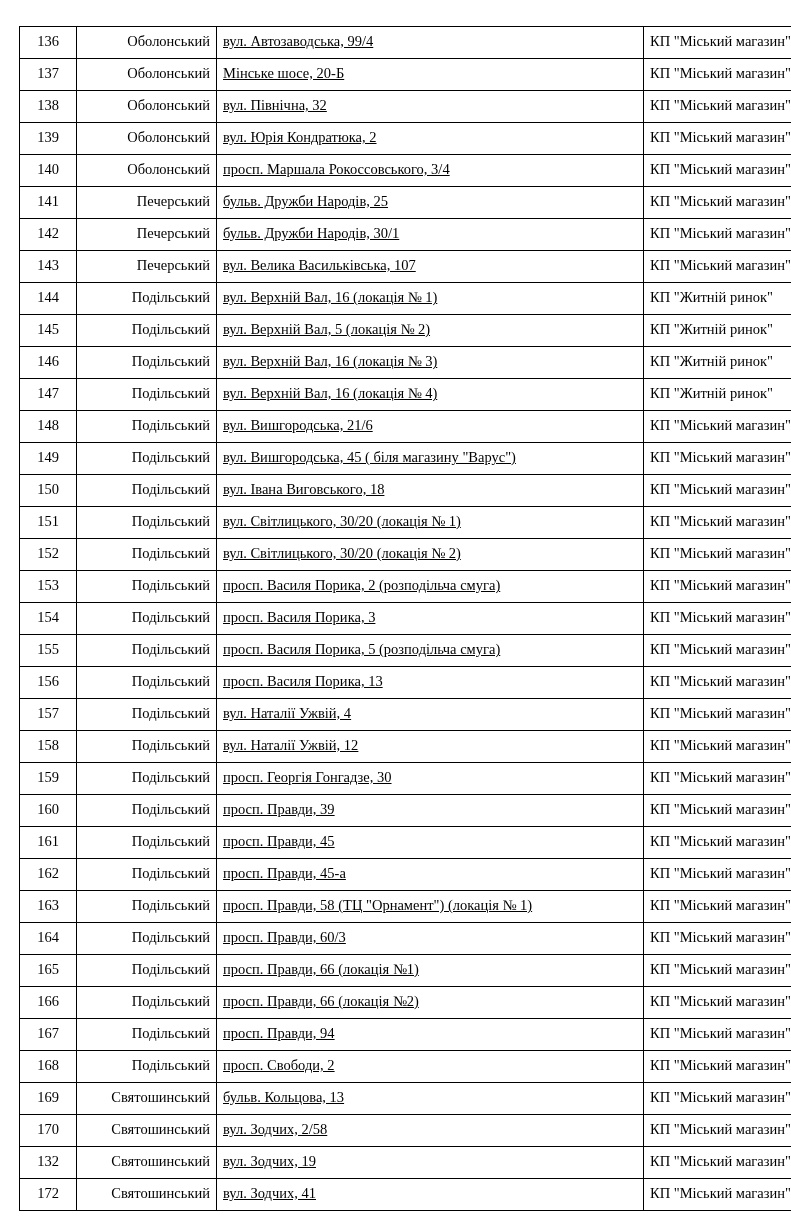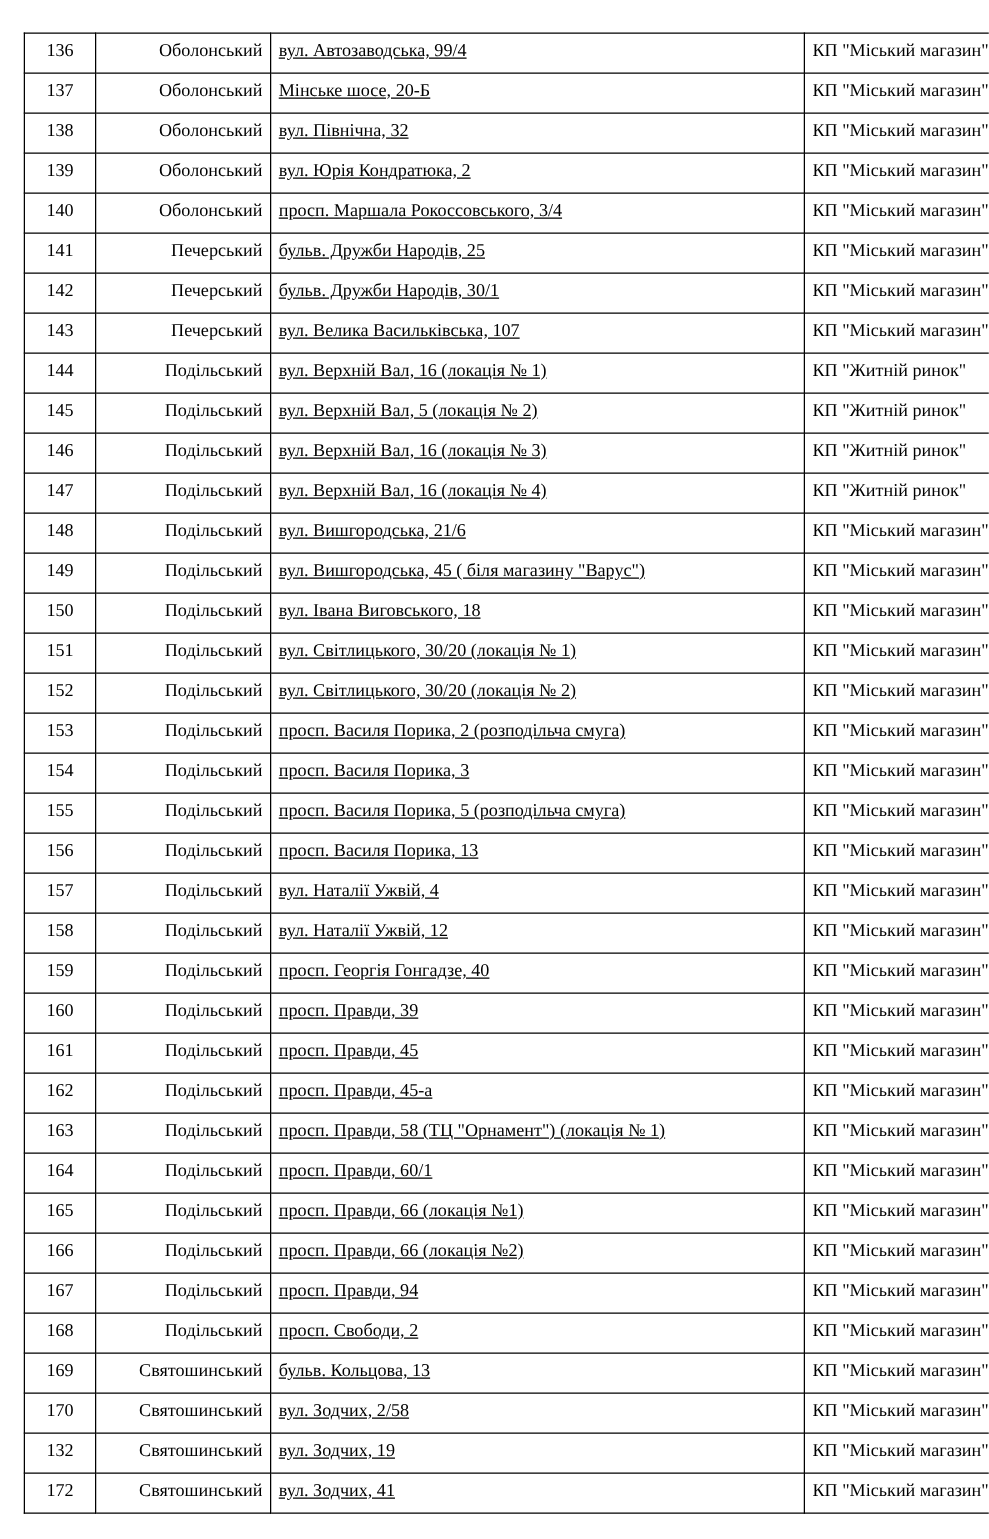--- a/index.html
+++ b/index.html
@@ -198,21 +198,21 @@
         </tr>
         <tr class="row">
           <td class="col-num">158</td>
           <td class="col-district">Подільський</td>
           <td class="col-address">вул. Наталії Ужвій, 12</td>
           <td class="col-operator">КП "Міський магазин"</td>
         </tr>
         <tr class="row">
           <td class="col-num">159</td>
           <td class="col-district">Подільський</td>
-          <td class="col-address">просп. Георгія Гонгадзе, 40</td>
+          <td class="col-address">просп. Георгія Гонгадзе, 30</td>
           <td class="col-operator">КП "Міський магазин"</td>
         </tr>
         <tr class="row">
           <td class="col-num">160</td>
           <td class="col-district">Подільський</td>
           <td class="col-address">просп. Правди, 39</td>
           <td class="col-operator">КП "Міський магазин"</td>
         </tr>
         <tr class="row">
           <td class="col-num">161</td>
@@ -228,21 +228,21 @@
         </tr>
         <tr class="row">
           <td class="col-num">163</td>
           <td class="col-district">Подільський</td>
           <td class="col-address">просп. Правди, 58 (ТЦ "Орнамент") (локація № 1)</td>
           <td class="col-operator">КП "Міський магазин"</td>
         </tr>
         <tr class="row">
           <td class="col-num">164</td>
           <td class="col-district">Подільський</td>
-          <td class="col-address">просп. Правди, 60/1</td>
+          <td class="col-address">просп. Правди, 60/3</td>
           <td class="col-operator">КП "Міський магазин"</td>
         </tr>
         <tr class="row">
           <td class="col-num">165</td>
           <td class="col-district">Подільський</td>
           <td class="col-address">просп. Правди, 66 (локація №1)</td>
           <td class="col-operator">КП "Міський магазин"</td>
         </tr>
         <tr class="row">
           <td class="col-num">166</td>

